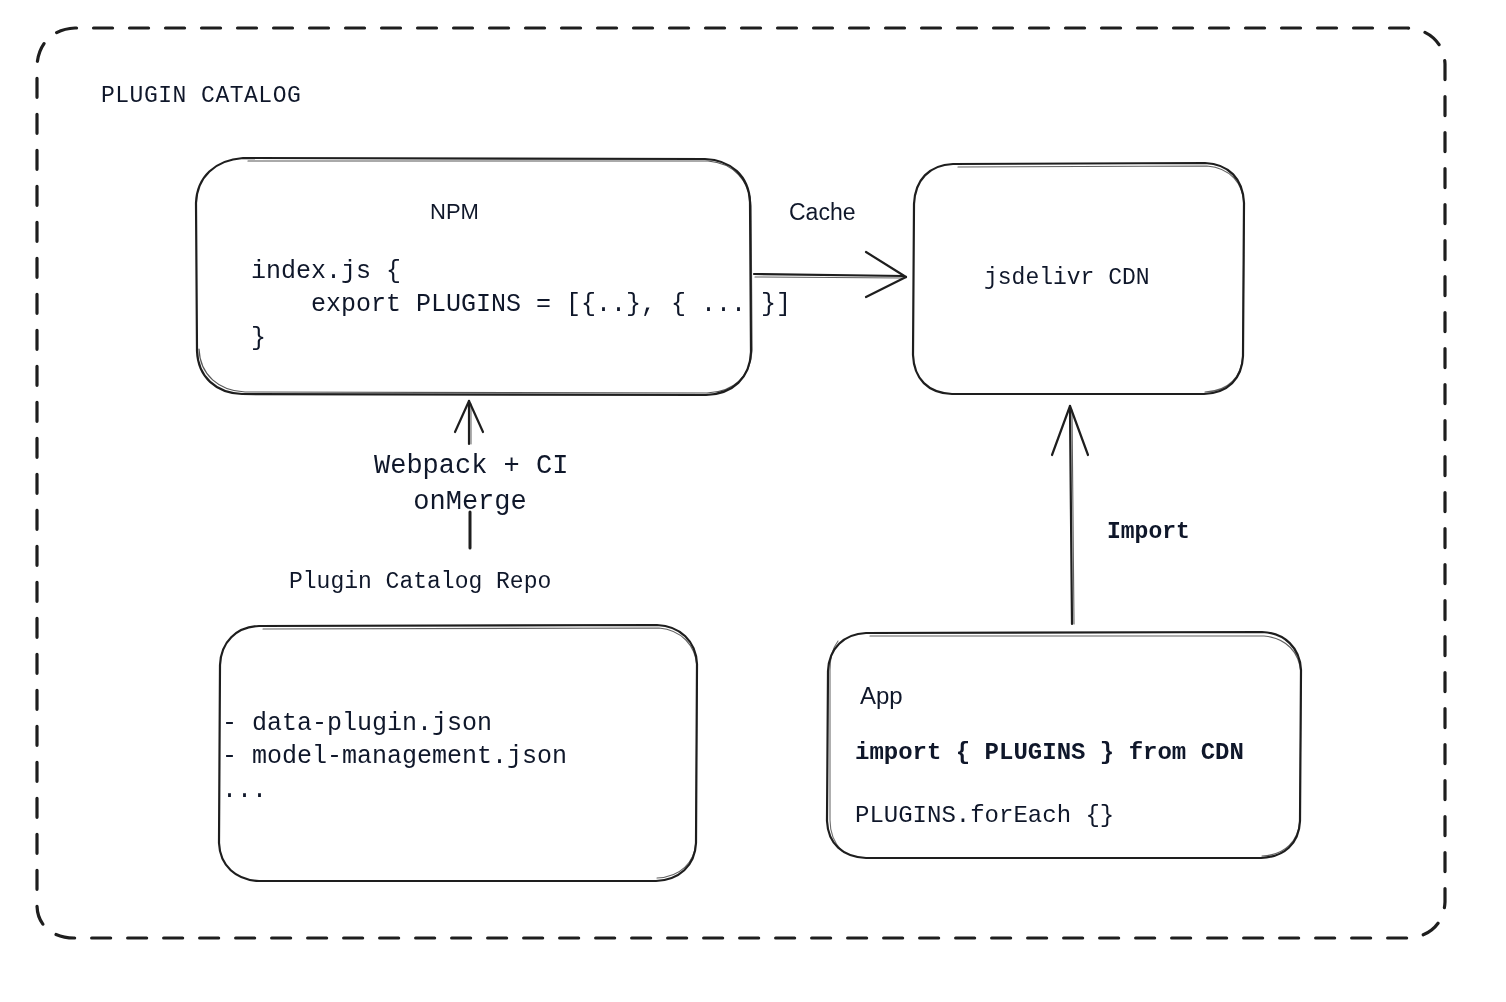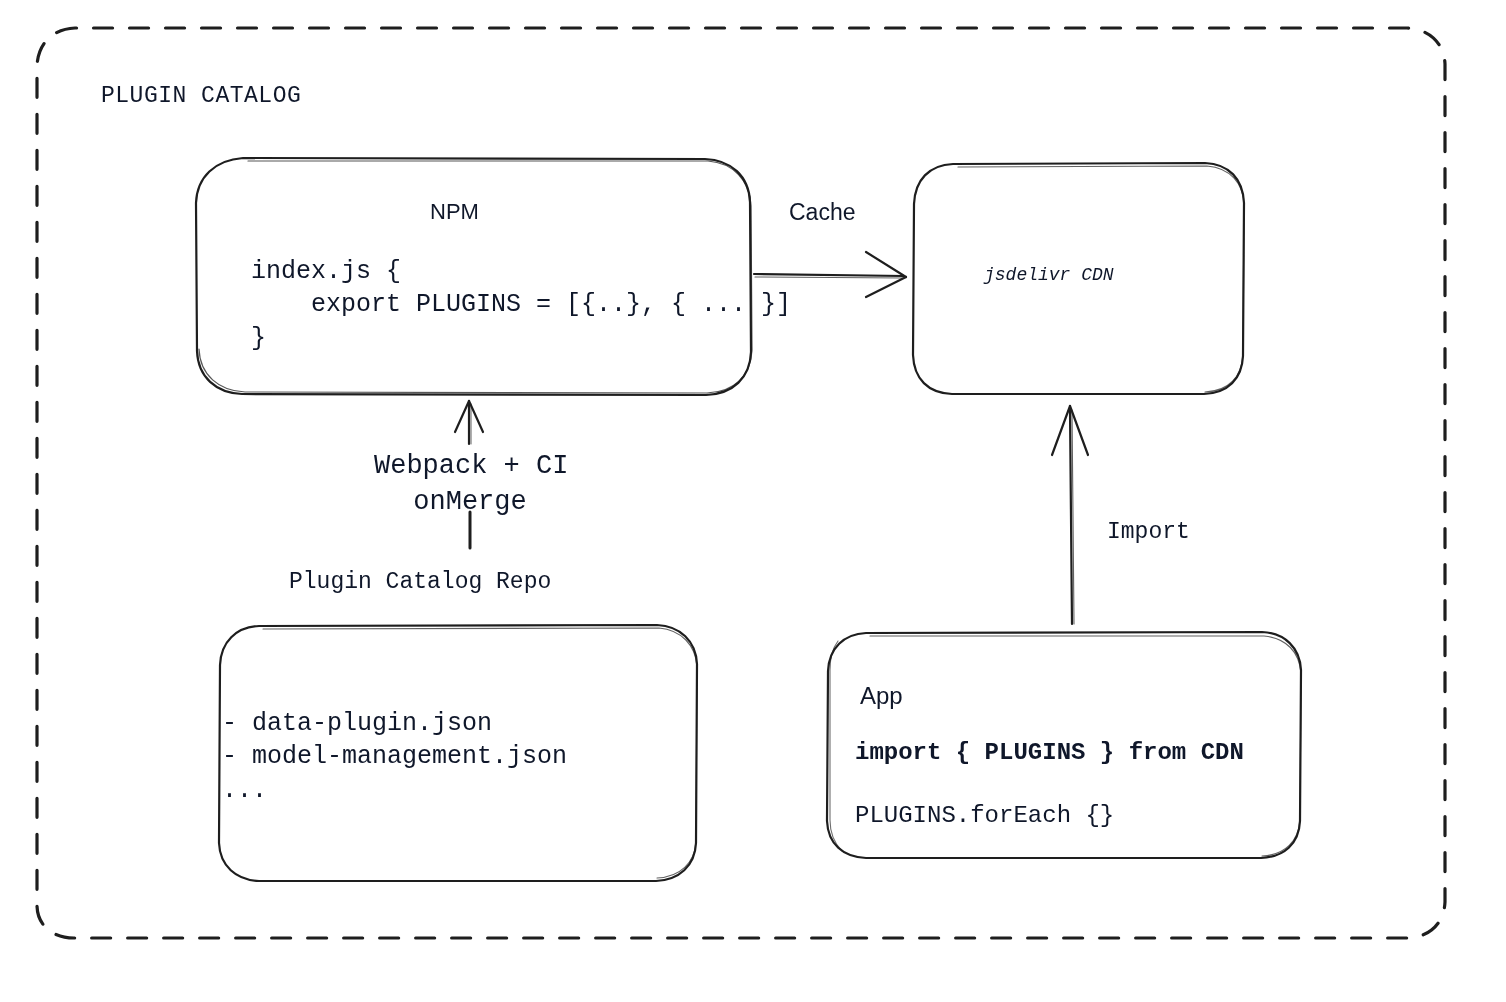--- a/index.html
+++ b/index.html
@@ -56,42 +56,42 @@
     top: 255px;
     font-size: 25px;
     line-height: 1.33;
     margin-left: 32px;
   }
 
   
   #cdn-title {
     left: 984px;
     top: 264px;
-    font-size: 18px;
-    font-style: italic;
+    font-size: 23px;
   }
 
   
   #cache-label {
     left: 789px;
     top: 198px;
     font-size: 23px;
   }
   #build-label {
     left: 374px;
     top: 448px;
     font-size: 27px;
     text-align: center;
     line-height: 1.35;
     width: 192px;
   }
   #import-label {
     left: 1107px;
     top: 518px;
     font-size: 23px;
+    font-weight: bold;
   }
 
   
   #repo-title {
     left: 289px;
     top: 568px;
     font-size: 23px;
   }
   #repo-list {
     left: 222px;

